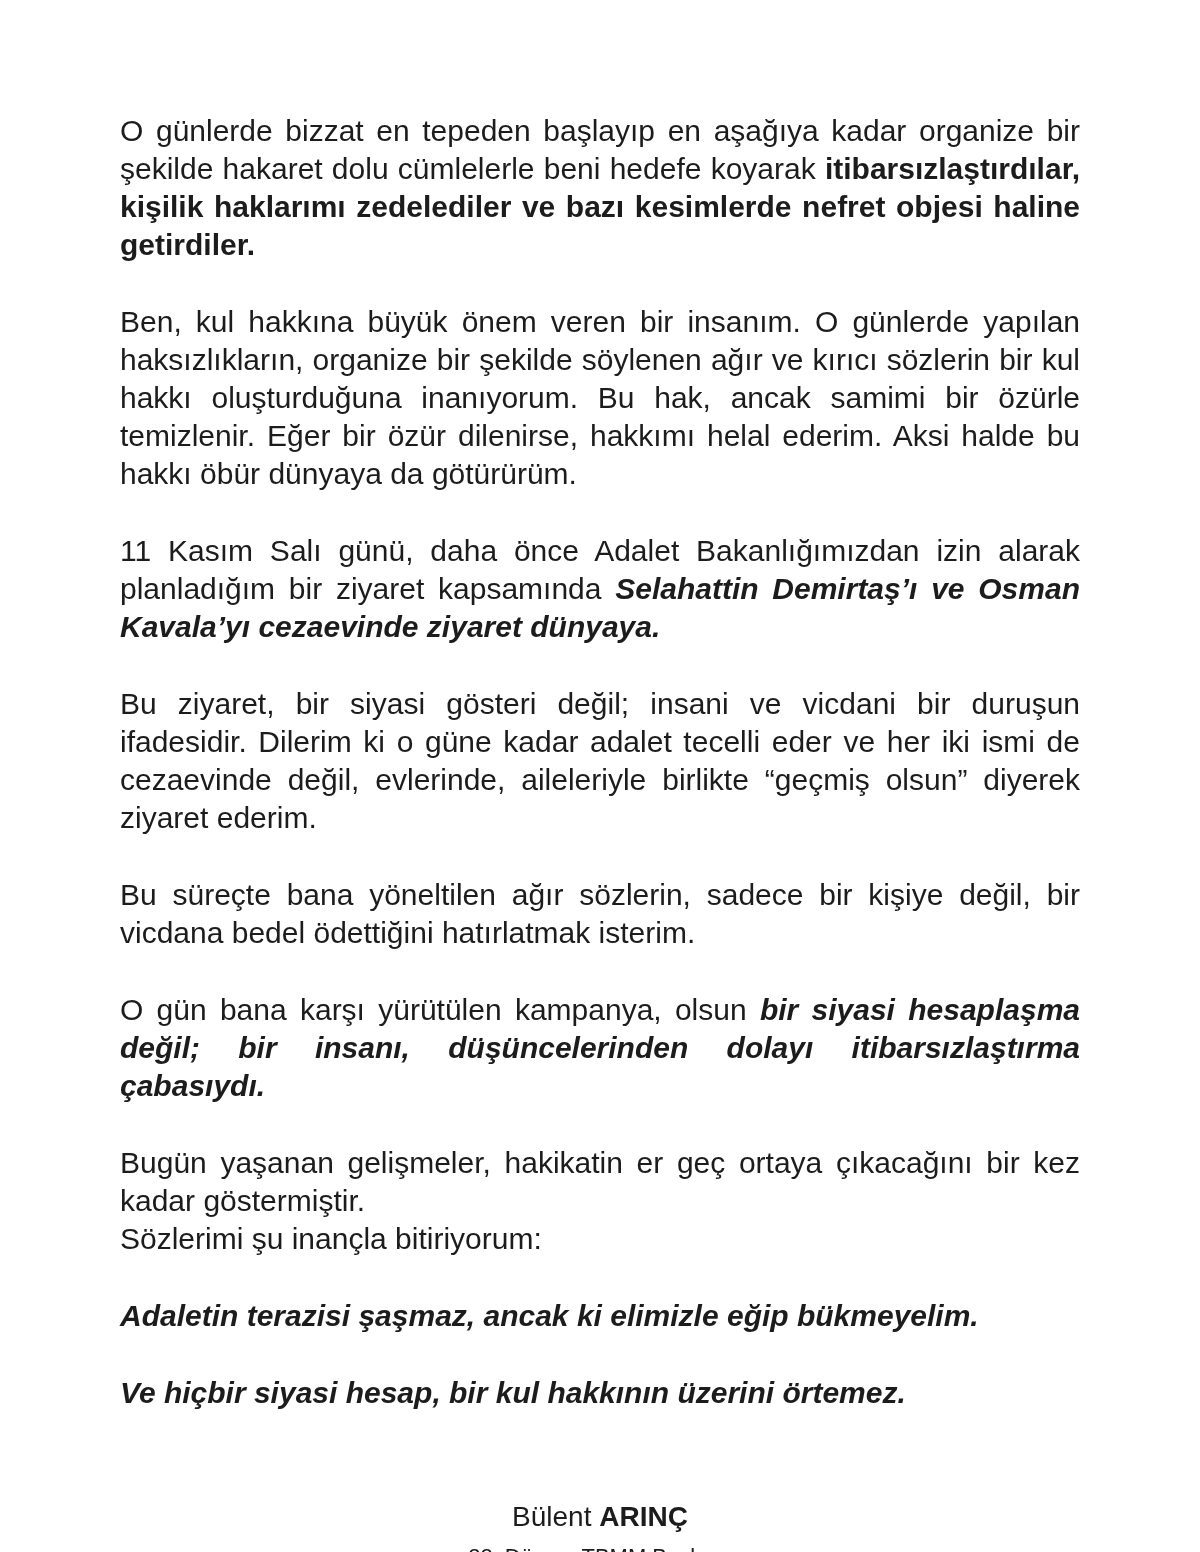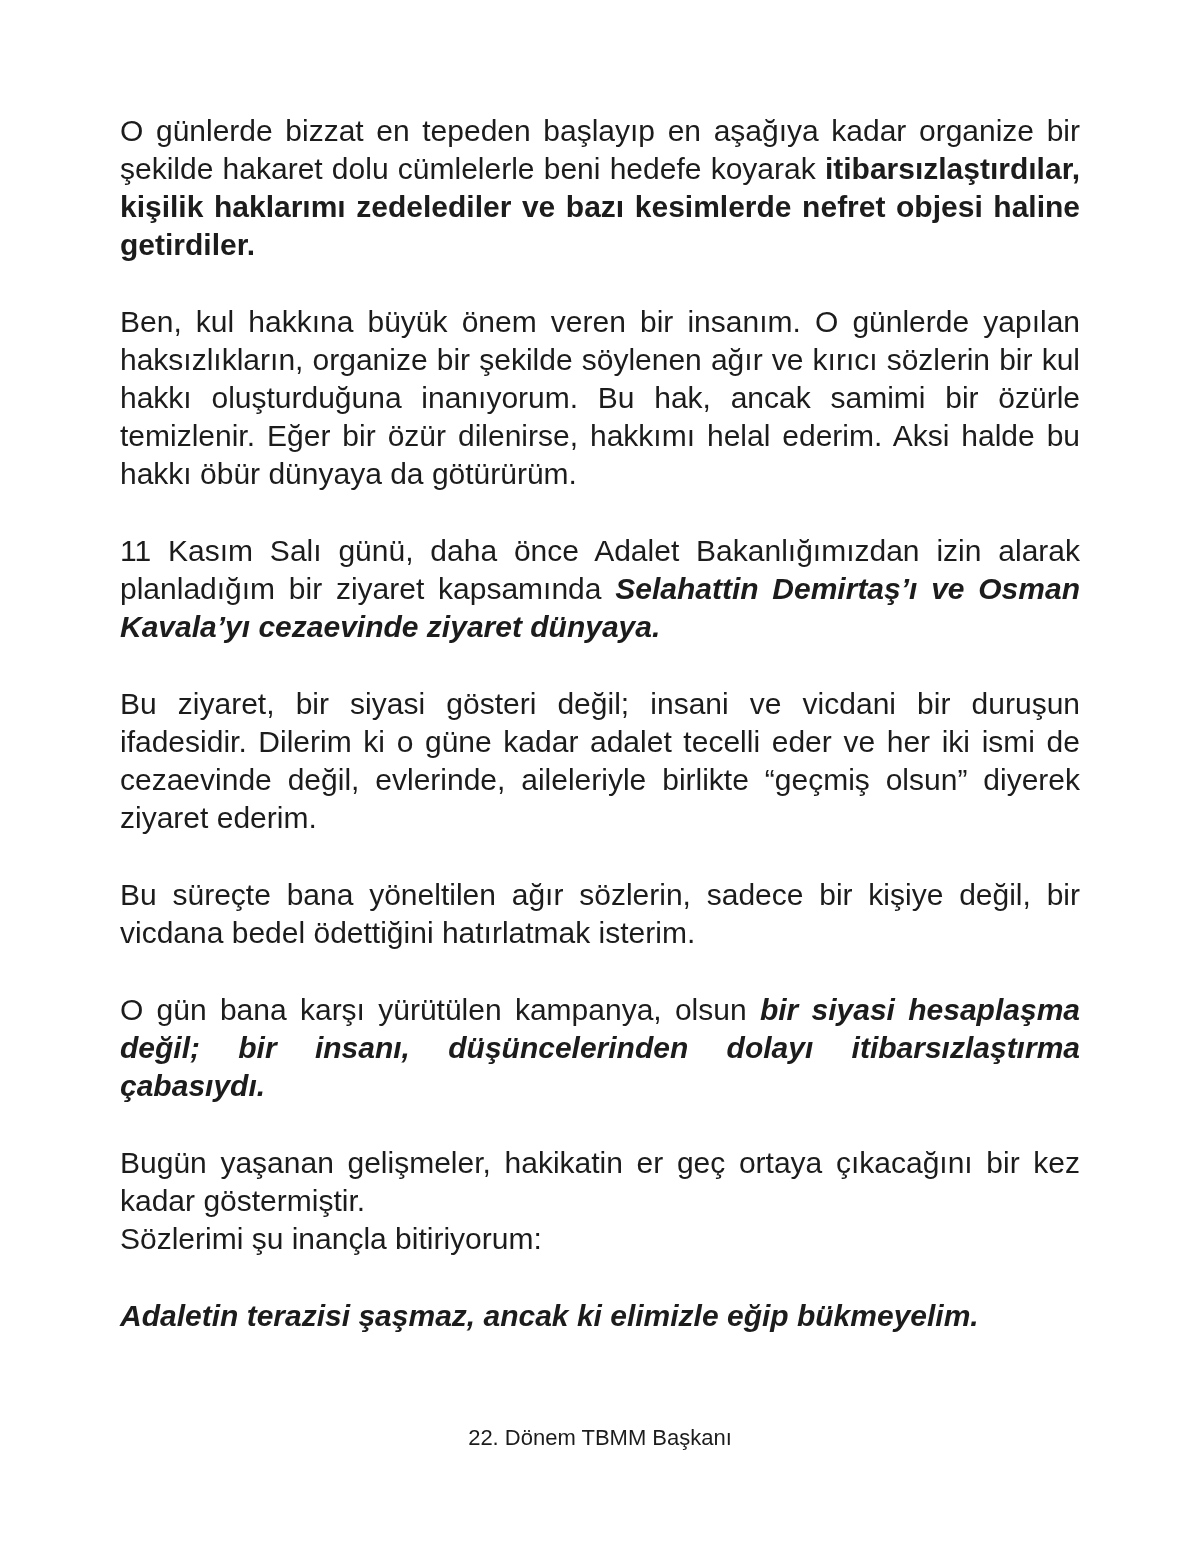--- a/index.html
+++ b/index.html
@@ -51,17 +51,19 @@
 
 <div class="page-content">
   <p class="para"><span>O günlerde bizzat en tepeden başlayıp en aşağıya kadar organize bir şekilde hakaret dolu cümlelerle beni hedefe koyarak </span><span style="font-weight: 700;">itibarsızlaştırdılar, kişilik haklarımı zedelediler ve bazı kesimlerde nefret objesi haline getirdiler.</span></p>
   <p class="para"><span>Ben, kul hakkına büyük önem veren bir insanım. O günlerde yapılan haksızlıkların, organize bir şekilde söylenen ağır ve kırıcı sözlerin bir kul hakkı oluşturduğuna inanıyorum. Bu hak, ancak samimi bir özürle temizlenir. Eğer bir özür dilenirse, hakkımı helal ederim. Aksi halde bu hakkı öbür dünyaya da götürürüm.</span></p>
   <p class="para"><span>11 Kasım Salı günü, daha önce Adalet Bakanlığımızdan izin alarak planladığım bir ziyaret kapsamında </span><span style="font-weight: 700; font-style: italic;">Selahattin Demirtaş’ı ve Osman Kavala’yı cezaevinde ziyaret dünyaya.</span></p>
   <p class="para"><span>Bu ziyaret, bir siyasi gösteri değil; insani ve vicdani bir duruşun ifadesidir. Dilerim ki o güne kadar adalet tecelli eder ve her iki ismi de cezaevinde değil, evlerinde, aileleriyle birlikte “geçmiş olsun” diyerek ziyaret ederim.</span></p>
   <p class="para"><span>Bu süreçte bana yöneltilen ağır sözlerin, sadece bir kişiye değil, bir vicdana bedel ödettiğini hatırlatmak isterim.</span></p>
   <p class="para"><span>O gün bana karşı yürütülen kampanya, olsun </span><span style="font-weight: 700; font-style: italic;">bir siyasi hesaplaşma değil; bir insanı, düşüncelerinden dolayı itibarsızlaştırma çabasıydı.</span></p>
   <p class="para"><span>Bugün yaşanan gelişmeler, hakikatin er geç ortaya çıkacağını bir kez kadar göstermiştir.</span><br><span>Sözlerimi şu inançla bitiriyorum:</span></p>
   <p class="para emphatic"><span style="font-weight: 700; font-style: italic;">Adaletin terazisi şaşmaz, ancak ki elimizle eğip bükmeyelim.</span></p>
+  <p class="para emphatic"><span style="font-weight: 700; font-style: italic;">Ve hiçbir siyasi hesap, bir kul hakkının üzerini örtemez.</span></p>
 
   <div class="signature">
+    <p class="sig-name"><span>Bülent </span><span class="surname">ARINÇ</span></p>
     <p class="sig-title">22. Dönem TBMM Başkanı</p>
   </div>
 </div>
 
 </body></html>

